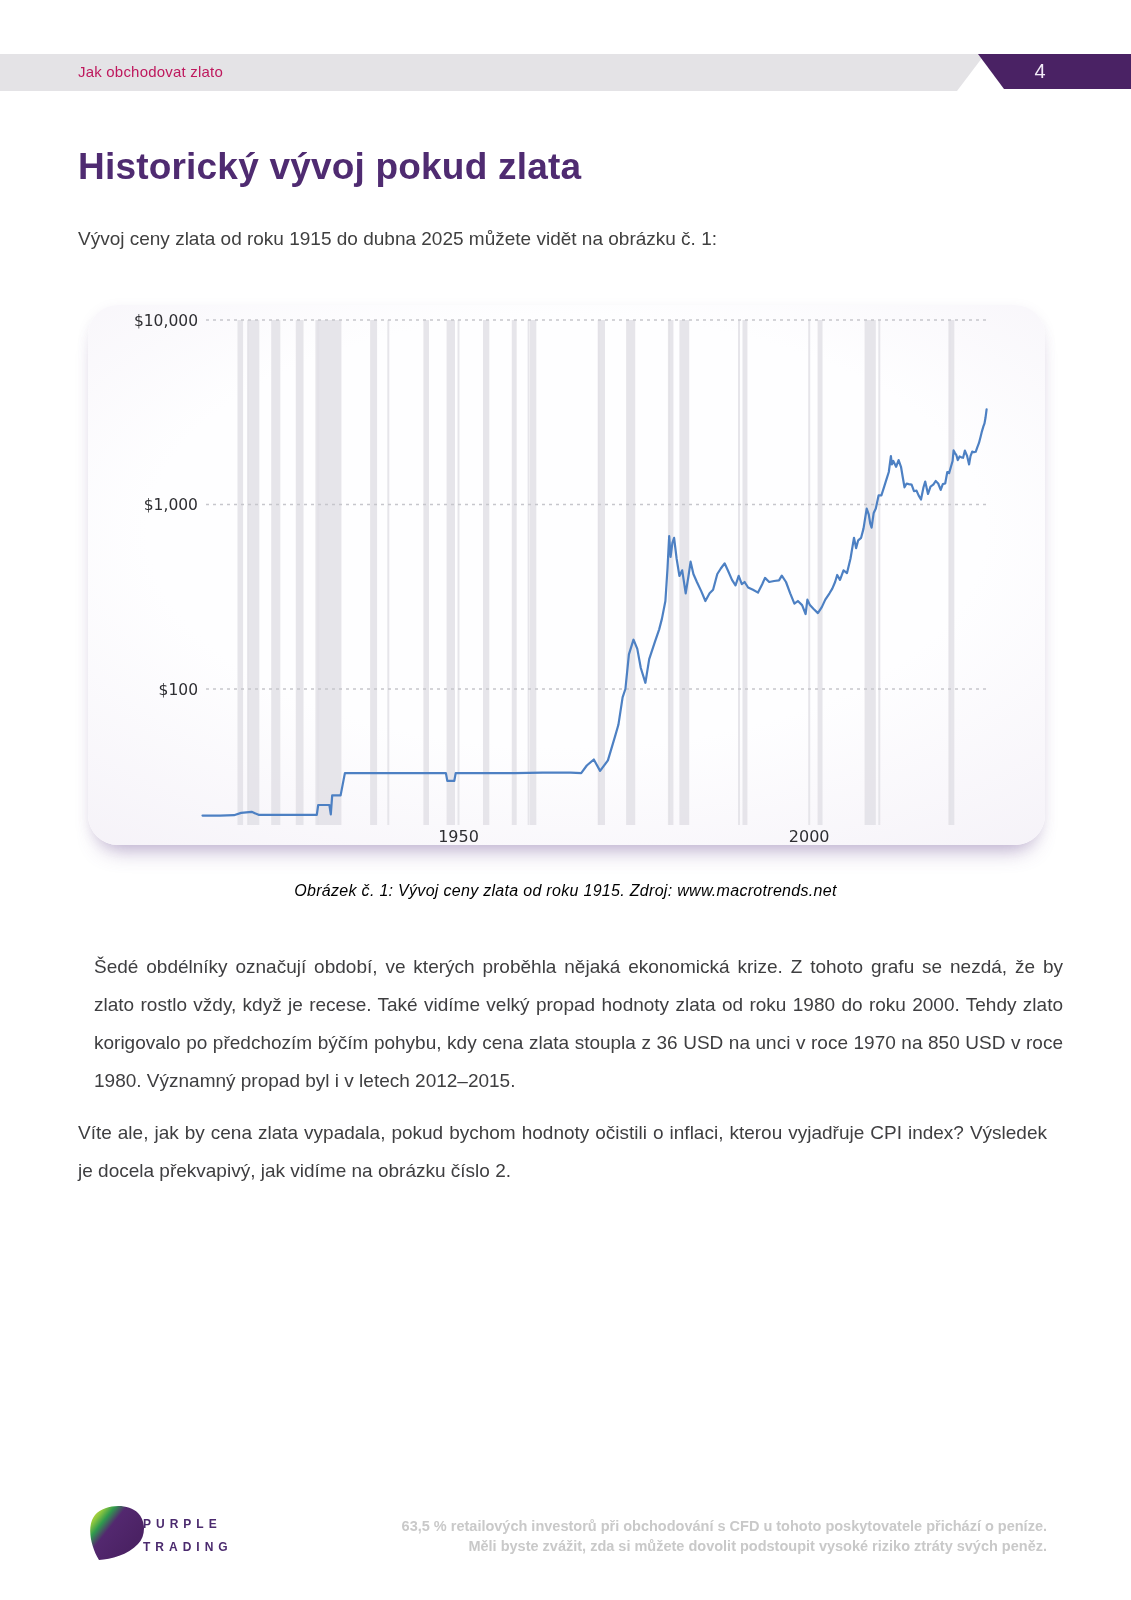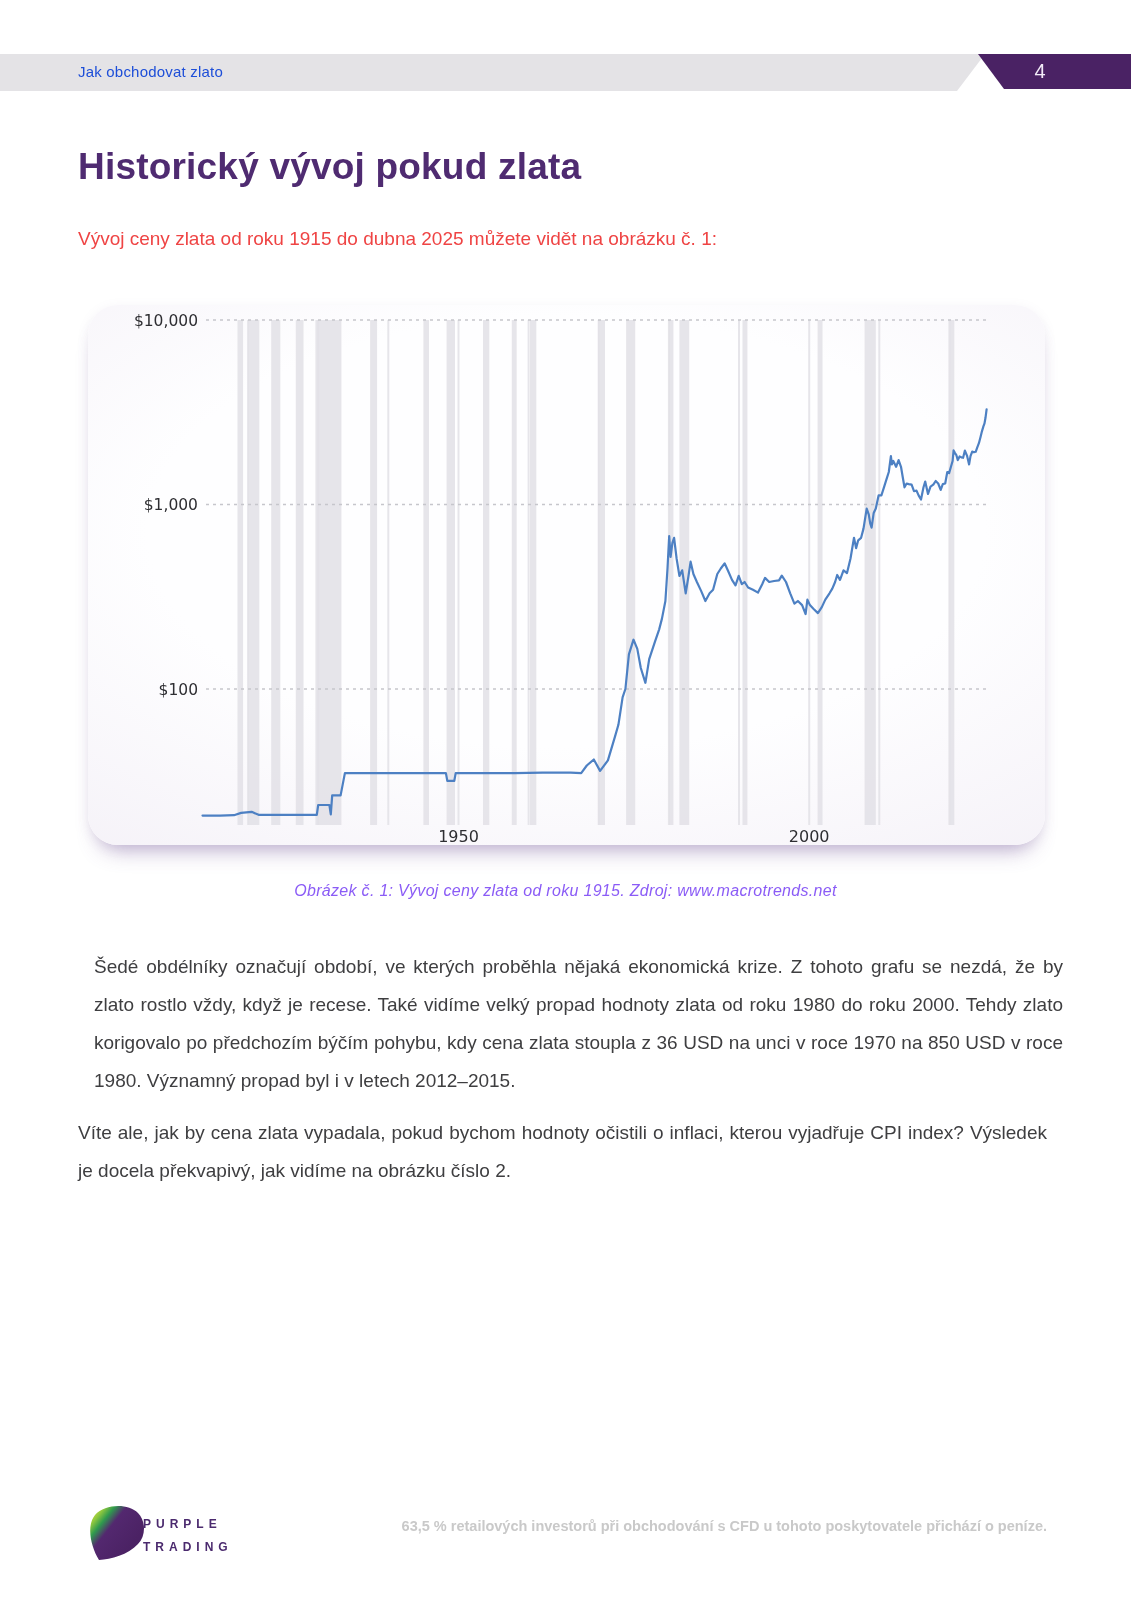--- a/index.html
+++ b/index.html
@@ -9,52 +9,52 @@
     overflow:hidden; margin:0 auto;
   }
   
   .topbar-gray {
     position:absolute; left:0; top:54px; width:985px; height:37px;
     background:#e4e3e6;
     clip-path:polygon(0 0, 985px 0, 957px 100%, 0 100%);
   }
   .doc-title {
     position:absolute; left:78px; top:9px;
-    font-size:15px; color:#1d4ed8; letter-spacing:0.2px;
+    font-size:15px; color:#be185d; letter-spacing:0.2px;
   }
   .topbar-purple {
     position:absolute; left:975px; top:54px; width:156px; height:35px;
     background:#4a2264;
     clip-path:polygon(3px 0, 100% 0, 100% 100%, 29px 100%);
   }
   .page-num {
     position:absolute; left:30px; top:6px; width:70px; text-align:center;
     font-size:20px; color:#f3ecf8; font-weight:300;
   }
   
   .title {
     position:absolute; left:78px; top:146px; width:900px;
     font-size:37px; font-weight:700; color:#4f2b71; letter-spacing:0.2px;
   }
   .intro {
     position:absolute; left:78px; top:228px; width:969px;
-    font-size:19px; color:#ef4444;
+    font-size:19px; color:#404040;
   }
   
   .chart-card {
     position:absolute; left:88px; top:305px; width:957px; height:540px;
     border-radius:30px;
     background:radial-gradient(115% 105% at 50% 42%, #fefeff 38%, #f5f2f8 72%, #e9e4f0 100%);
     box-shadow:0 16px 22px -12px rgba(104,72,144,0.45), 0 3px 12px rgba(130,110,160,0.10);
   }
   .chart-card svg { display:block; }
   
   .caption {
     position:absolute; left:0; top:882px; width:1131px; text-align:center;
-    font-size:16px; font-style:italic; color:#8b5cf6; letter-spacing:0.3px;
+    font-size:16px; font-style:italic; color:#000000; letter-spacing:0.3px;
   }
   
   .body {
     position:absolute; left:78px; width:969px;
     font-size:19px; line-height:38px; color:#3e3e40; text-align:justify;
   }
   .p1 { top:948px;margin-left:16px; }
   .p2 { top:1114px; }
   
   .logo-icon { position:absolute; left:86px; top:1506px; }
@@ -142,15 +142,16 @@
       </linearGradient>
     </defs>
     <path d="M13,54 C 5,41 0,20 9,9 C 19,-2 42,-3 52,7 C 60,15 60,30 52,38 C 42,49 25,53 13,54 Z" fill="url(#ptGrad)"></path>
   </svg>
   <div class="logo-text">
     <span>PURPLE</span><br>
     <span>TRADING</span>
   </div>
   <div class="disclaimer">
     <span>63,5 % retailových investorů při obchodování s CFD u tohoto poskytovatele přichází o peníze.</span><br>
+    <span>Měli byste zvážit, zda si můžete dovolit podstoupit vysoké riziko ztráty svých peněz.</span>
   </div>
 
 </div>
 
 </body></html>

